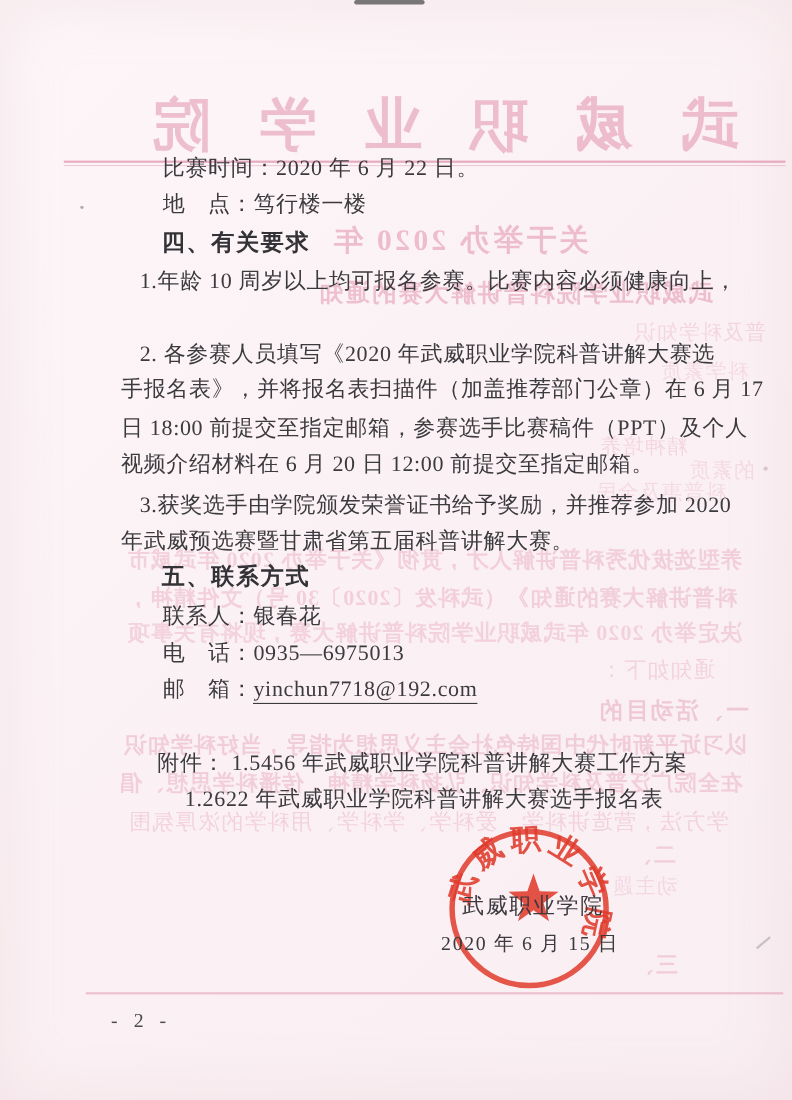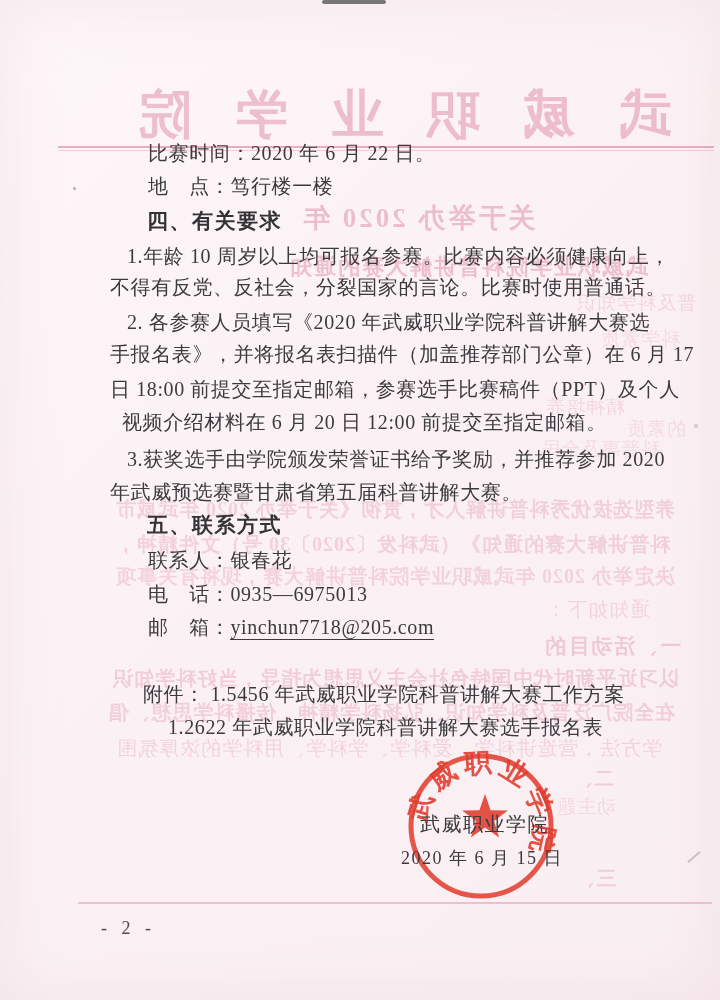--- a/index.html
+++ b/index.html
@@ -56,35 +56,34 @@
   <div class="speck" style="left:73px;top:187px;width:3px;height:3px;background:#b9a9b2;border-radius:50%;"></div>
   <div class="speck" style="left:694px;top:424px;width:4px;height:4px;background:#d8c6cd;border-radius:50%;"></div>
   <div class="speck" style="left:686px;top:856px;width:16px;height:2px;background:#a9a2a8;transform:rotate(-40deg);opacity:.6;"></div>
 
   <div class="ln" style="left:148px;top:140px">比赛时间：2020 年 6 月 22 日。</div>
   <div class="ln" style="left:148px;top:173px">地　点：笃行楼一楼</div>
 
   <div class="ln hd" style="left:147px;top:208px">四、有关要求</div>
 
   <div class="ln" style="left:127px;top:243px">1.年龄 10 周岁以上均可报名参赛。比赛内容必须健康向上，</div>
-  <div class="ln" style="left:110px;top:274px">不得有反党、反社会，分裂国家的言论。比赛时使用普通话。</div>
 
   <div class="ln" style="left:127px;top:309px">2. 各参赛人员填写《2020 年武威职业学院科普讲解大赛选</div>
   <div class="ln" style="left:110px;top:341px">手报名表》，并将报名表扫描件（加盖推荐部门公章）在 6 月 17</div>
   <div class="ln" style="left:110px;top:376px">日 18:00 前提交至指定邮箱，参赛选手比赛稿件（PPT）及个人</div>
-  <div class="ln" style="left:122px;top:409px">视频介绍材料在 6 月 20 日 12:00 前提交至指定邮箱。</div>
+  <div class="ln" style="left:110px;top:409px">视频介绍材料在 6 月 20 日 12:00 前提交至指定邮箱。</div>
 
   <div class="ln" style="left:127px;top:446px">3.获奖选手由学院颁发荣誉证书给予奖励，并推荐参加 2020</div>
   <div class="ln" style="left:110px;top:479px">年武威预选赛暨甘肃省第五届科普讲解大赛。</div>
 
   <div class="ln hd" style="left:147px;top:512px">五、联系方式</div>
 
   <div class="ln" style="left:148px;top:547px">联系人：银春花</div>
   <div class="ln" style="left:148px;top:581px"><span>电　话：</span><span>0935—6975013</span></div>
-  <div class="ln" style="left:148px;top:614px"><span>邮　箱：</span><span class="u">yinchun7718@205.com</span></div>
+  <div class="ln" style="left:148px;top:614px"><span>邮　箱：</span><span class="u">yinchun7718@192.com</span></div>
 
   <div class="ln" style="left:143px;top:681px"><span>附件： </span><span>1.5456 年武威职业学院科普讲解大赛工作方案</span></div>
   <div class="ln" style="left:168px;top:714px"><span>1.2622 年武威职业学院科普讲解大赛选手报名表</span></div>
 
   <svg class="seal-svg" viewBox="0 0 156 156">
     <circle cx="77" cy="77" r="70" fill="none" stroke="#e03b2c" stroke-width="5" opacity=".85"></circle>
     <polygon points="81,45 75.4,61.2 58.2,61.6 71.9,72 66.9,88.4 81,78.6 95.1,88.4 90.1,72 103.8,61.6 86.6,61.2" fill="#e03b2c" opacity=".88"></polygon>
     <g fill="#e03b2c" opacity=".88" font-size="27" text-anchor="middle" class="seal-char">
       <text x="0" y="0" transform="translate(25.4,61.2) rotate(-73)">武</text>
       <text x="0" y="0" transform="translate(43.8,34.4) rotate(-38)">威</text>

